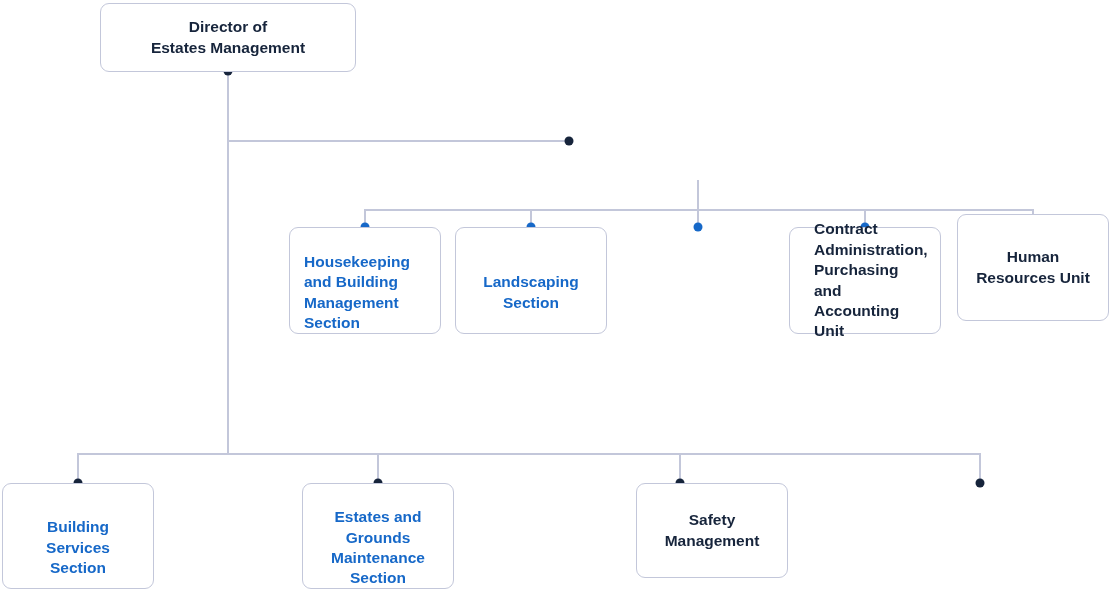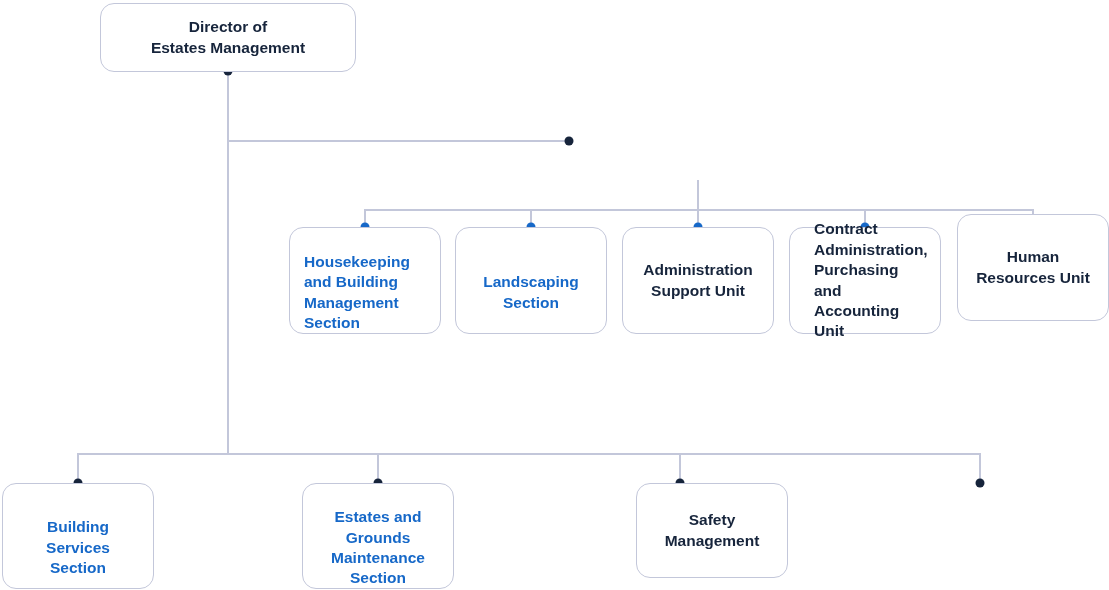--- a/index.html
+++ b/index.html
@@ -15,21 +15,21 @@
     width: 1109px;
     height: 590px;
     background: #ffffff;
     overflow: hidden;
   }
   .node {
     position: absolute;
     box-sizing: border-box;
     background: #ffffff;
     border: 1.6px solid #c3c7da;
-    border-radius: 14px;
+    border-radius: 9px;
     display: flex;
     align-items: center;
     justify-content: center;
     padding: 10px 14px;
   }
   .node-label {
     font-size: 15.5px;
     font-weight: bold;
     line-height: 1.32;
     white-space: pre-line;
@@ -108,24 +108,20 @@
 and Building
 Management
 Section</span>
   </div>
 
   <div class="node" style="left:455px; top:227px; width:152px; height:107px;">
     <span class="node-label label-blue align-center">Landscaping
 Section</span>
   </div>
 
-  <div class="node" style="left:622px; top:227px; width:152px; height:107px;">
-    <span class="node-label label-dark align-center">Administration
-Support Unit</span>
-  </div>
 
   <div class="node" style="left:789px; top:227px; width:152px; height:107px;padding-left:24px;">
     <span class="node-label label-dark align-left">Contract
 Administration,
 Purchasing and
 Accounting Unit</span>
   </div>
 
   <div class="node" style="left:957px; top:214px; width:152px; height:107px;">
     <span class="node-label label-dark align-center">Human

